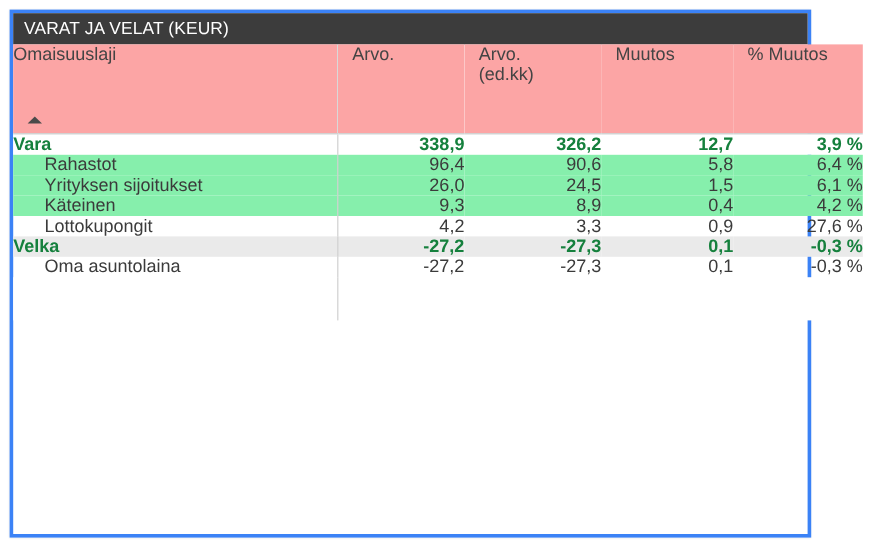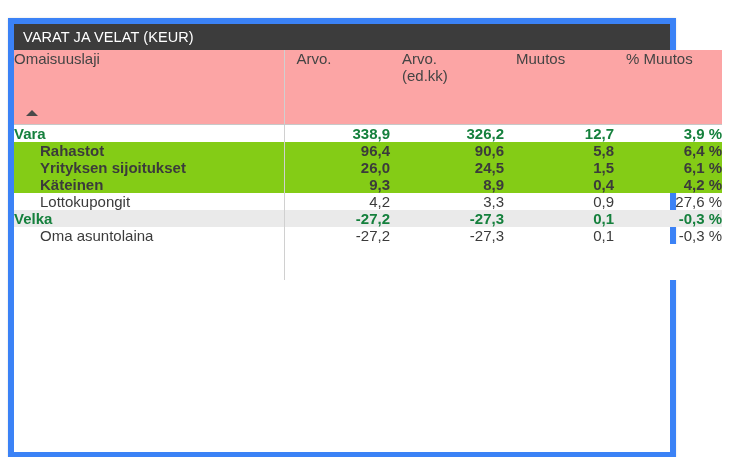--- a/index.html
+++ b/index.html
@@ -9,25 +9,25 @@
   }
   body {
     font-family: "Liberation Sans", sans-serif;
     width: 735px;
     height: 457px;
     overflow: hidden;
   }
   .card {
     position: absolute;
     left: 8px;
-    top: 18px;
+    top: 8px;
     width: 668px;
     height: 440px;
     background: #ffffff;
-    border: 6px solid #3b82f6;
+    border: 3px solid #3b82f6;
     box-sizing: border-box;
     box-shadow: 0 0 2px rgba(0,0,0,0.12);
   }
   .card-title {
     height: 26px;
     background: #3c3c3c;
     color: #ffffff;
     font-size: 14.5px;
     line-height: 26px;
     padding-left: 9px;
@@ -95,22 +95,21 @@
     font-size: 15px;
   }
   tr.total > td {
     font-weight: bold;
     color: #15803d;
   }
   tr.total.vara > td {
     border-top: 1px solid #c8c8c8;
   }
   tr.alt > td {
-    background: #84cc16;
-    font-weight: bold;
+    background: #86efac;
   }
   tr.total.vara > td {
     background: #ffffff;
   }
   tr.total.velka > td {
     background: #eaeaea;
   }
   .filler-row td {
     height: 36px;
     background: #ffffff;

